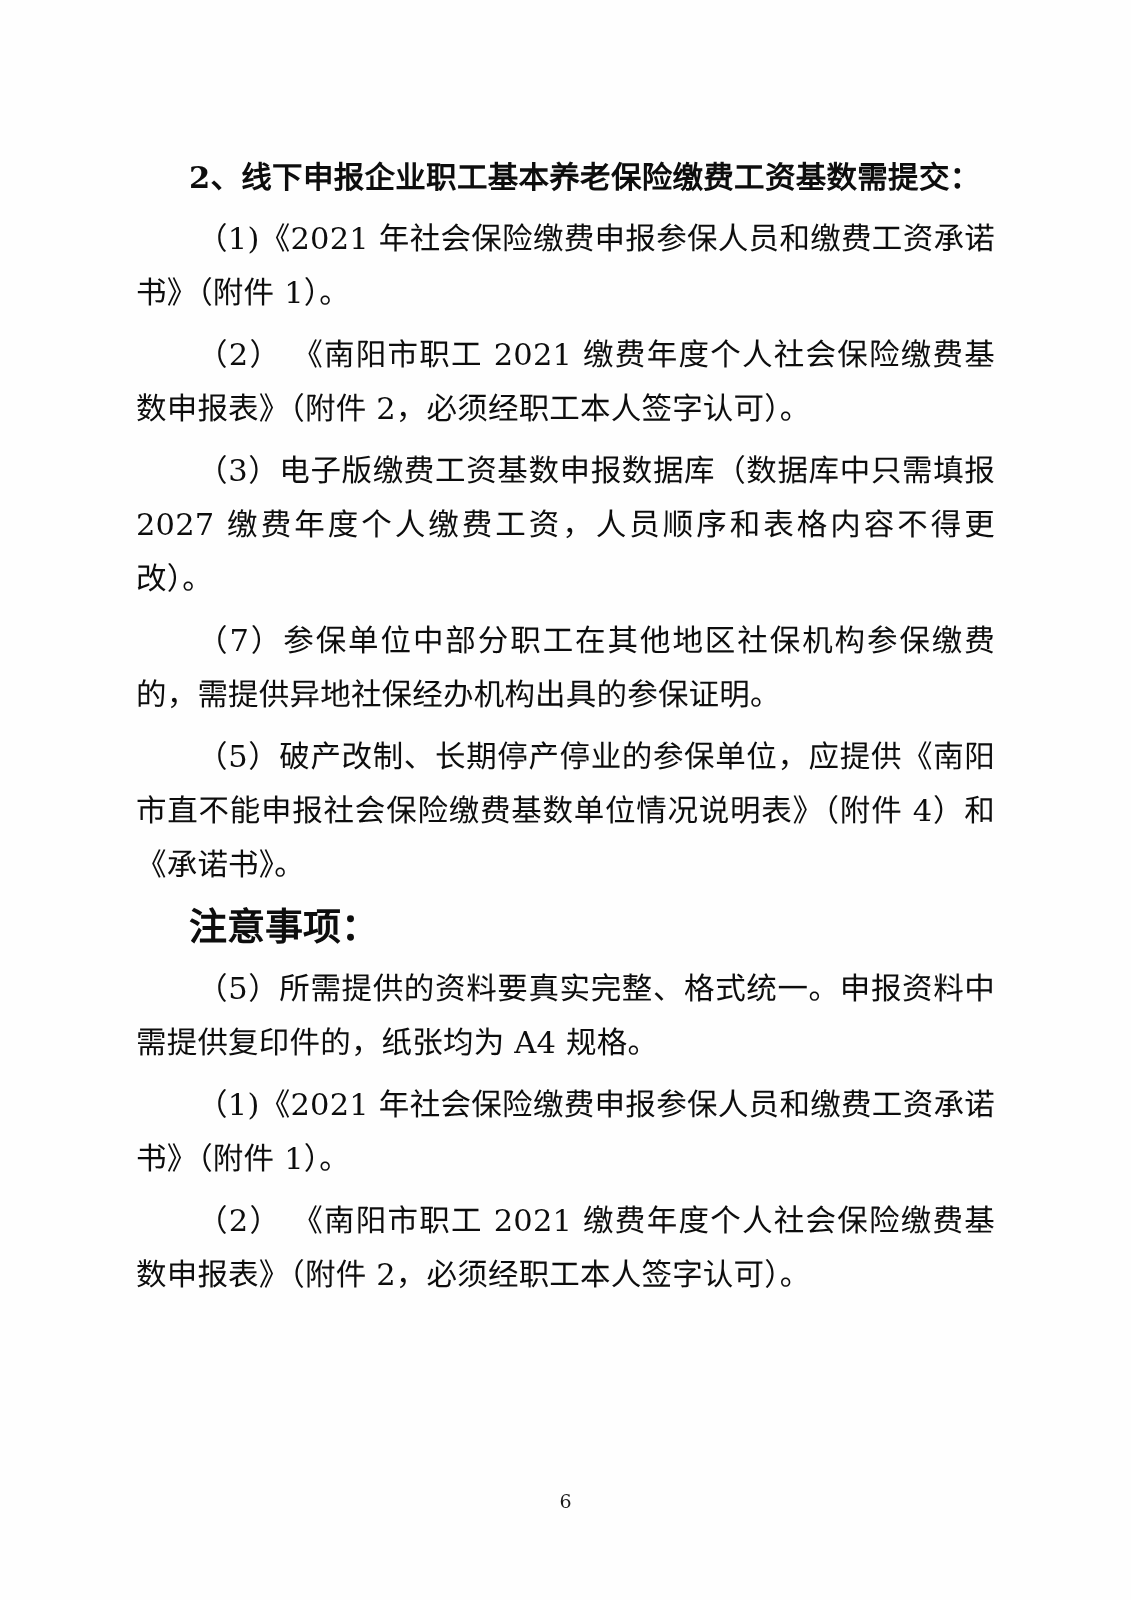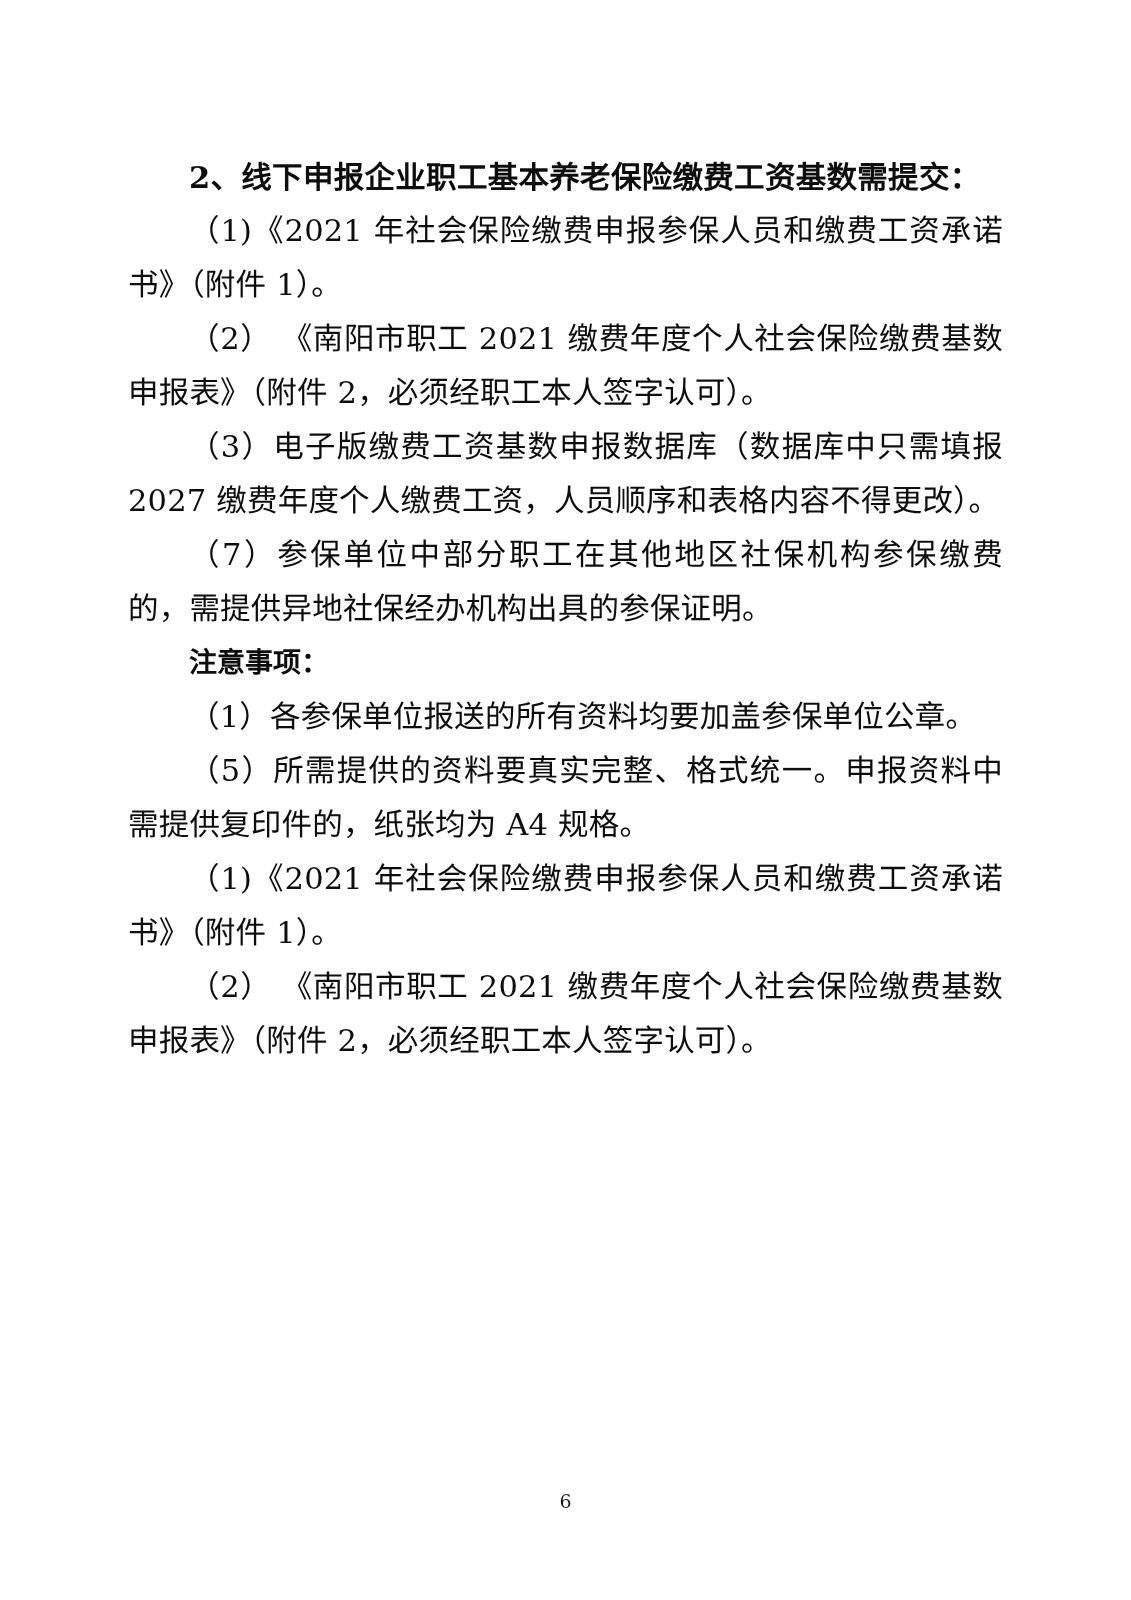--- a/index.html
+++ b/index.html
@@ -26,36 +26,36 @@
     padding: 150px 128px 60px 128px;
   }
   .body-text {
     font-size: 30.5px;
     line-height: 54px;
     letter-spacing: 0.2px;
     text-align: justify;
     text-justify: inter-ideograph;
   }
   .para {
-    margin: 0;
+    margin: 8px;
     text-indent: 61px;
   }
   .heading {
     margin: 0;
     font-weight: bold;
     text-indent: 61px;
     font-size: 30.5px;
     line-height: 54px;
     letter-spacing: 0.3px;
   }
   .heading-sub {
     margin: 0;
     font-weight: bold;
     text-indent: 61px;
-    font-size: 28px;
+    font-size: 38px;
     line-height: 54px;
   }
   .block {
     margin: 0 0 0 0;
   }
   .page-number {
     position: absolute;
     left: 0;
     right: 0;
     bottom: 88px;
@@ -70,27 +70,27 @@
 
 <div class="page">
 
   <div class="block">
     <p class="heading">2、线下申报企业职工基本养老保险缴费工资基数需提交：</p>
     <div class="body-text">
       <p class="para">（1)《2021 年社会保险缴费申报参保人员和缴费工资承诺书》（附件 1）。</p>
       <p class="para">（2） 《南阳市职工 2021 缴费年度个人社会保险缴费基数申报表》（附件 2，必须经职工本人签字认可）。</p>
       <p class="para">（3）电子版缴费工资基数申报数据库（数据库中只需填报 2027 缴费年度个人缴费工资，人员顺序和表格内容不得更改）。</p>
       <p class="para">（7）参保单位中部分职工在其他地区社保机构参保缴费的，需提供异地社保经办机构出具的参保证明。</p>
+      <p class="para">（5）破产改制、长期停产停业的参保单位，应提供《南阳市直不能申报社会保险缴费基数单位情况说明表》（附件 4）和《承诺书》。</p>
     </div>
   </div>
 
   <div class="block">
     <p class="heading-sub">注意事项：</p>
     <div class="body-text">
-      <p class="para">（1）各参保单位报送的所有资料均要加盖参保单位公章。</p>
       <p class="para">（5）所需提供的资料要真实完整、格式统一。申报资料中需提供复印件的，纸张均为 A4 规格。</p>
     </div>
   </div>
 
   <div class="block">
     <div class="body-text">
       <p class="para">（1)《2021 年社会保险缴费申报参保人员和缴费工资承诺书》（附件 1）。</p>
       <p class="para">（2） 《南阳市职工 2021 缴费年度个人社会保险缴费基数申报表》（附件 2，必须经职工本人签字认可）。</p>
     </div>
   </div>

